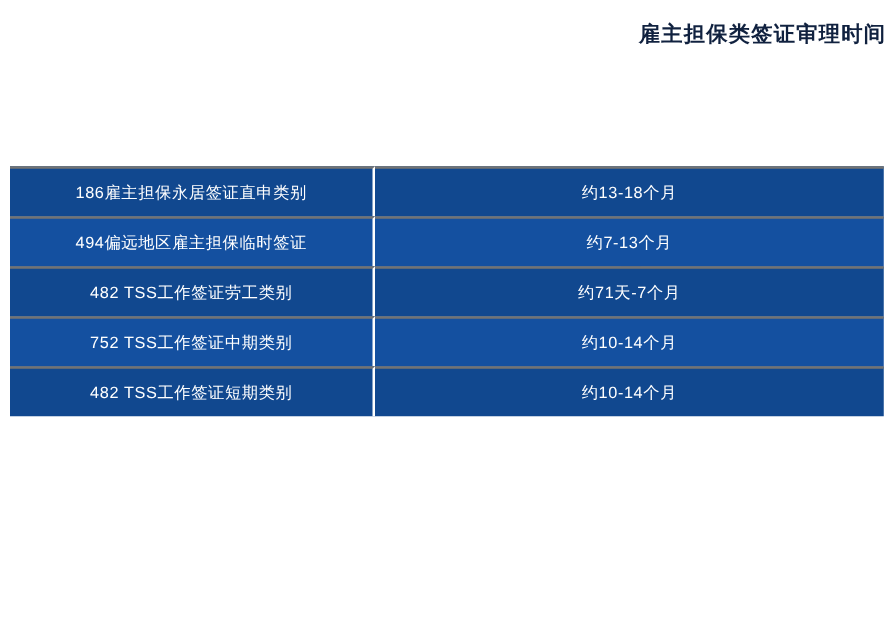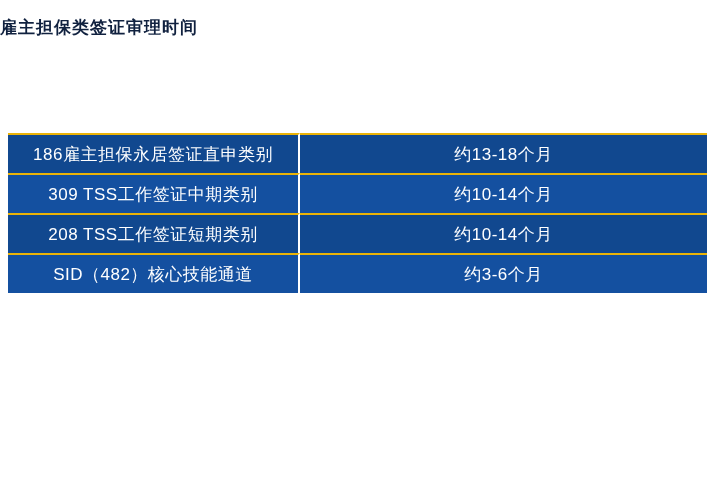--- a/index.html
+++ b/index.html
@@ -8,21 +8,21 @@
   }
   body {
     width: 709px;
     height: 495px;
     background: #ffffff;
     font-family: "Liberation Sans", "DejaVu Sans", sans-serif;
     overflow: hidden;
     position: relative;
   }
   .page-title {
-    text-align: left;
+    text-align: right;
     font-size: 17px;
     font-weight: bold;
     color: #10213f;
     letter-spacing: 1px;
     padding-top: 16px;
     padding-bottom: 14px;
   }
   .table-wrap {
     position: relative;
     margin: 0 8px;
@@ -89,23 +89,23 @@
   }
   .hdr-row th.col-a {
     width: 288px;
     border-right: 2px solid #ffffff;
   }
   .hdr-row th.col-b {
     width: 405px;
   }
   .body-row td {
     background: #124a93;
-    font-size: 17px;
+    font-size: 13px;
     height: 36px;
-    border-top: 2px solid #eab308;
+    border-top: 2px solid #737373;
     letter-spacing: 0.5px;
   }
   .body-row td.col-a {
     border-right: 2px solid #ffffff;
   }
   .body-row:nth-child(odd) td {
     background: #11488f;
   }
   .body-row:nth-child(even) td {
     background: #1450a0;
@@ -130,26 +130,30 @@
         <th class="col-a">类别</th>
         <th class="col-b">移民局官方给出的平均审批时间</th>
       </tr>
     </thead>
     <tbody>
       <tr class="body-row">
         <td class="col-a">186雇主担保永居签证直申类别</td>
         <td class="col-b">约13-18个月</td>
       </tr>
       <tr class="body-row">
-        <td class="col-a">309 TSS工作签证中期类别</td>
+        <td class="col-a">494偏远地区雇主担保临时签证</td>
+        <td class="col-b">约7-13个月</td>
+      </tr>
+      <tr class="body-row">
+        <td class="col-a">482 TSS工作签证劳工类别</td>
+        <td class="col-b">约71天-7个月</td>
+      </tr>
+      <tr class="body-row">
+        <td class="col-a">752 TSS工作签证中期类别</td>
         <td class="col-b">约10-14个月</td>
       </tr>
       <tr class="body-row">
-        <td class="col-a">208 TSS工作签证短期类别</td>
+        <td class="col-a">482 TSS工作签证短期类别</td>
         <td class="col-b">约10-14个月</td>
-      </tr>
-      <tr class="body-row">
-        <td class="col-a">SID（482）核心技能通道</td>
-        <td class="col-b">约3-6个月</td>
       </tr>
     </tbody>
   </table>
 </div>
 
 </body></html>

